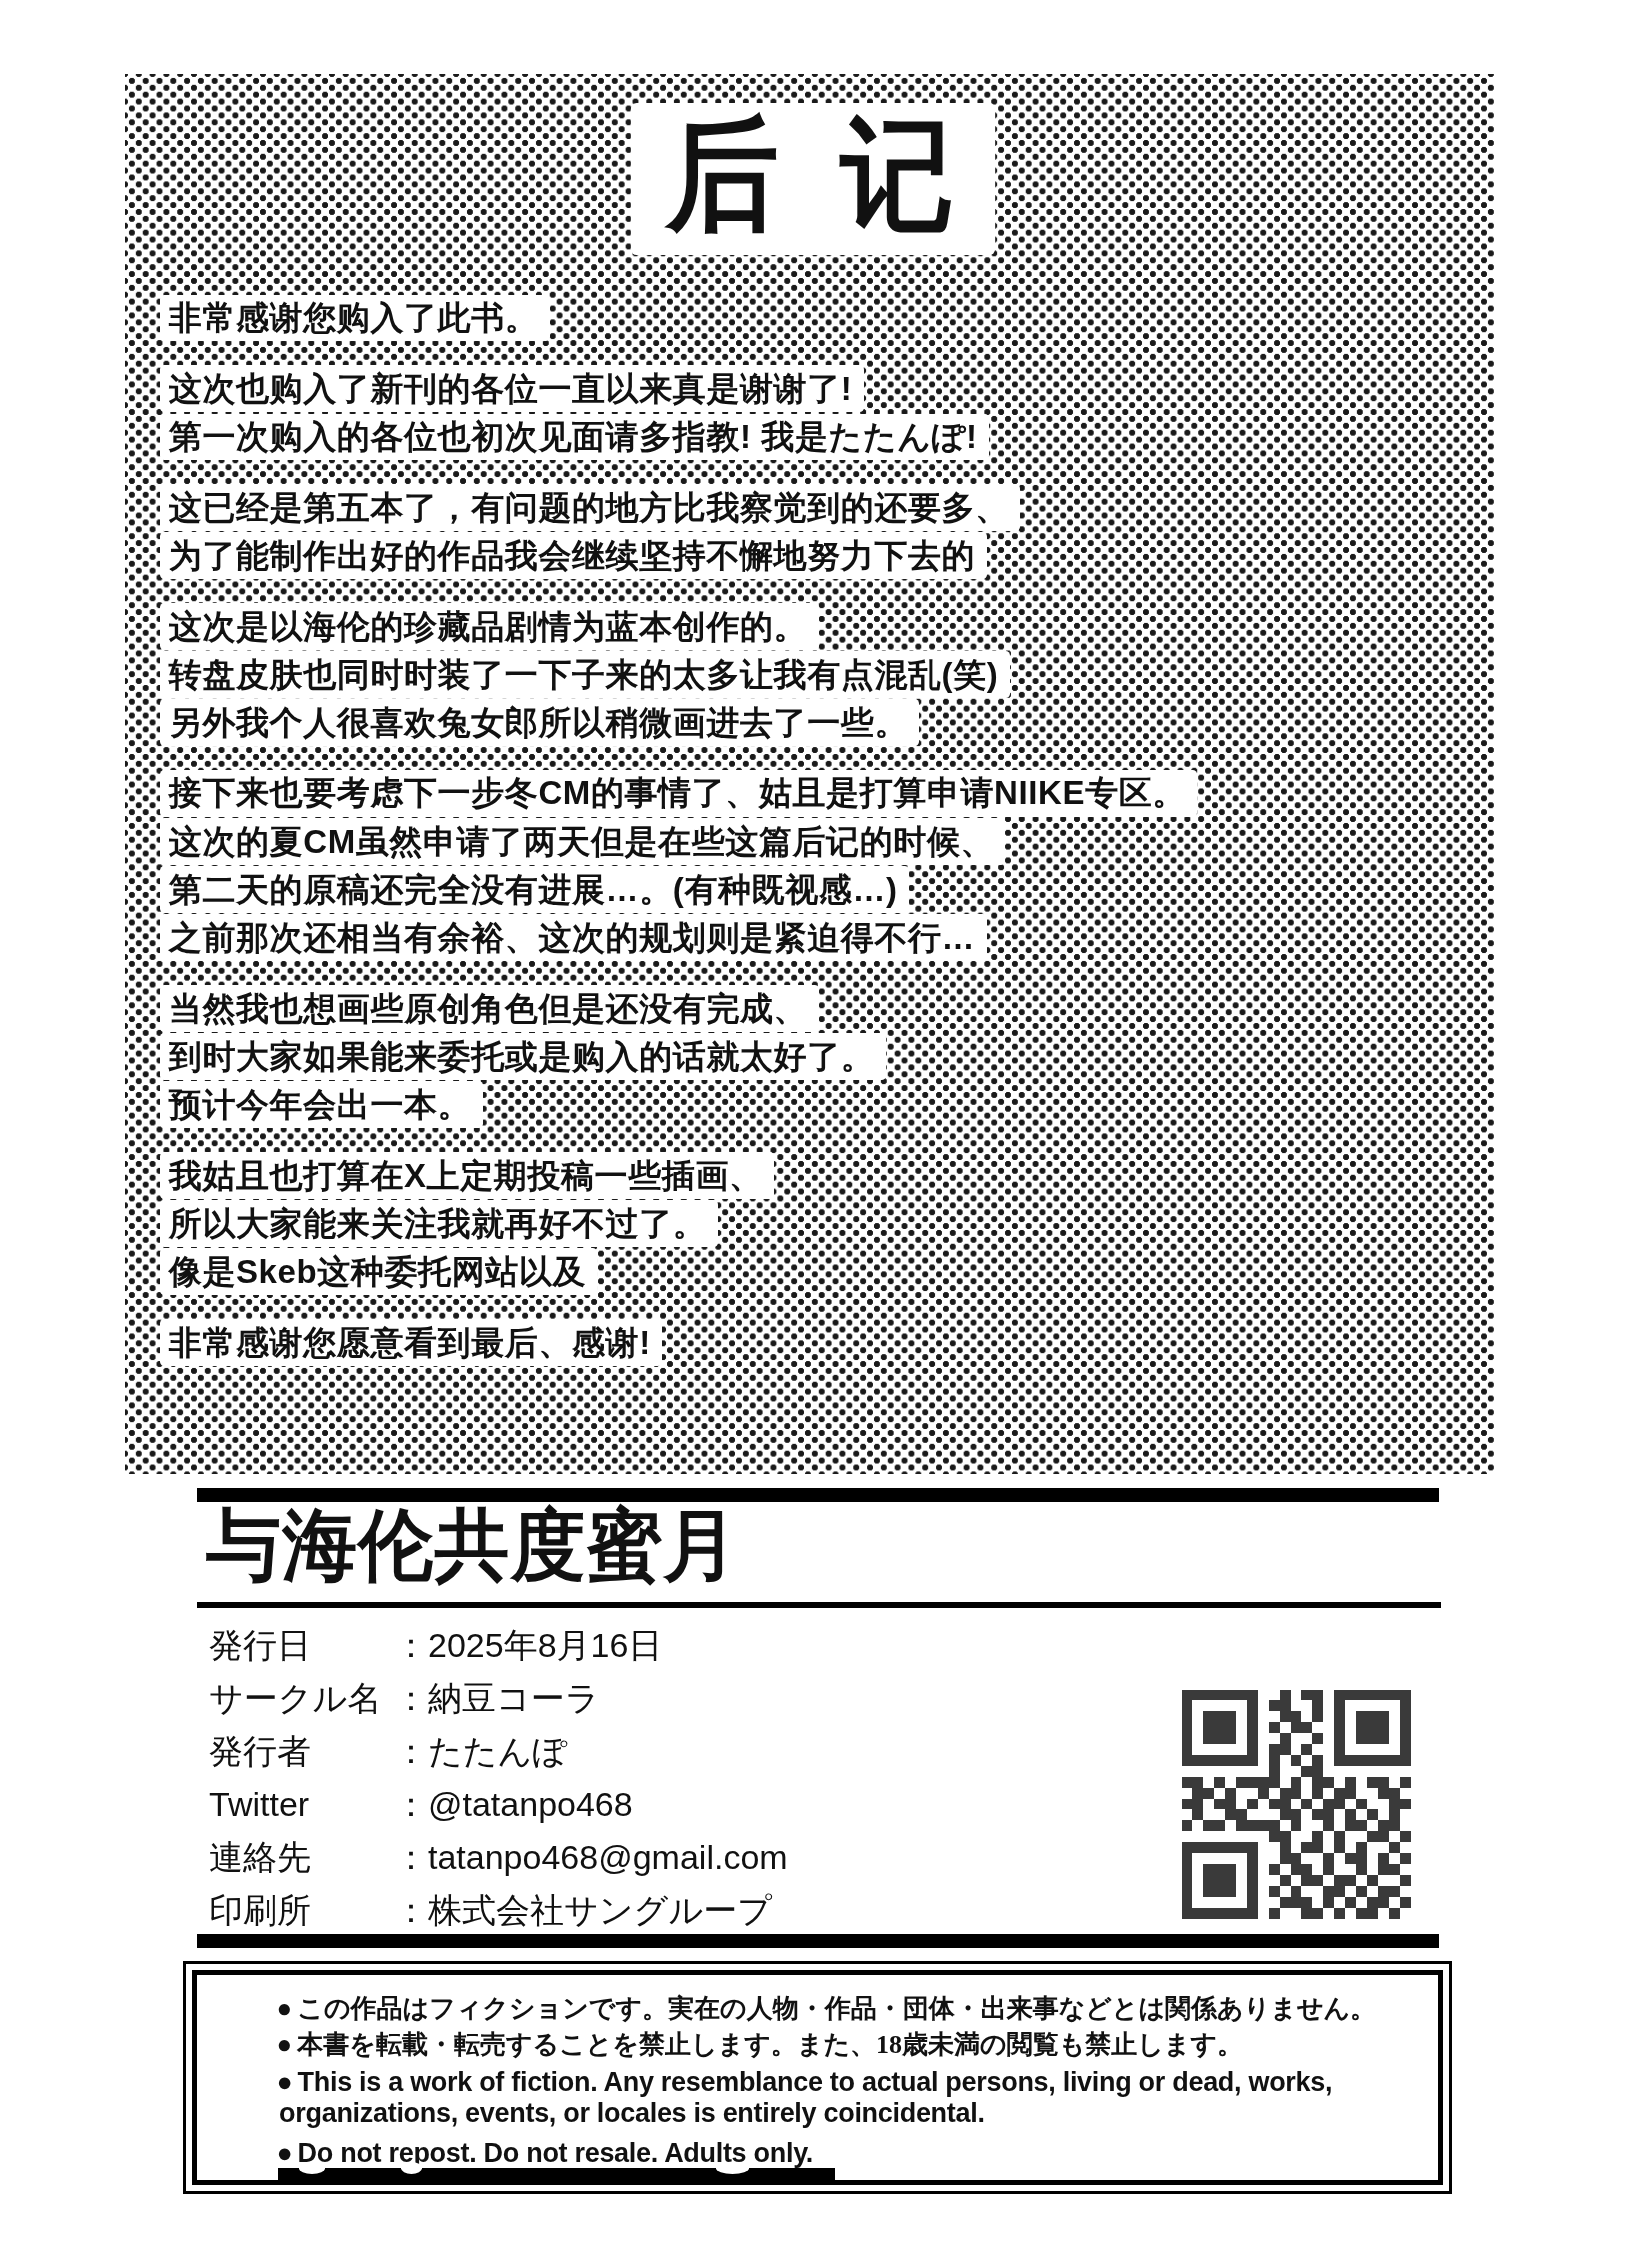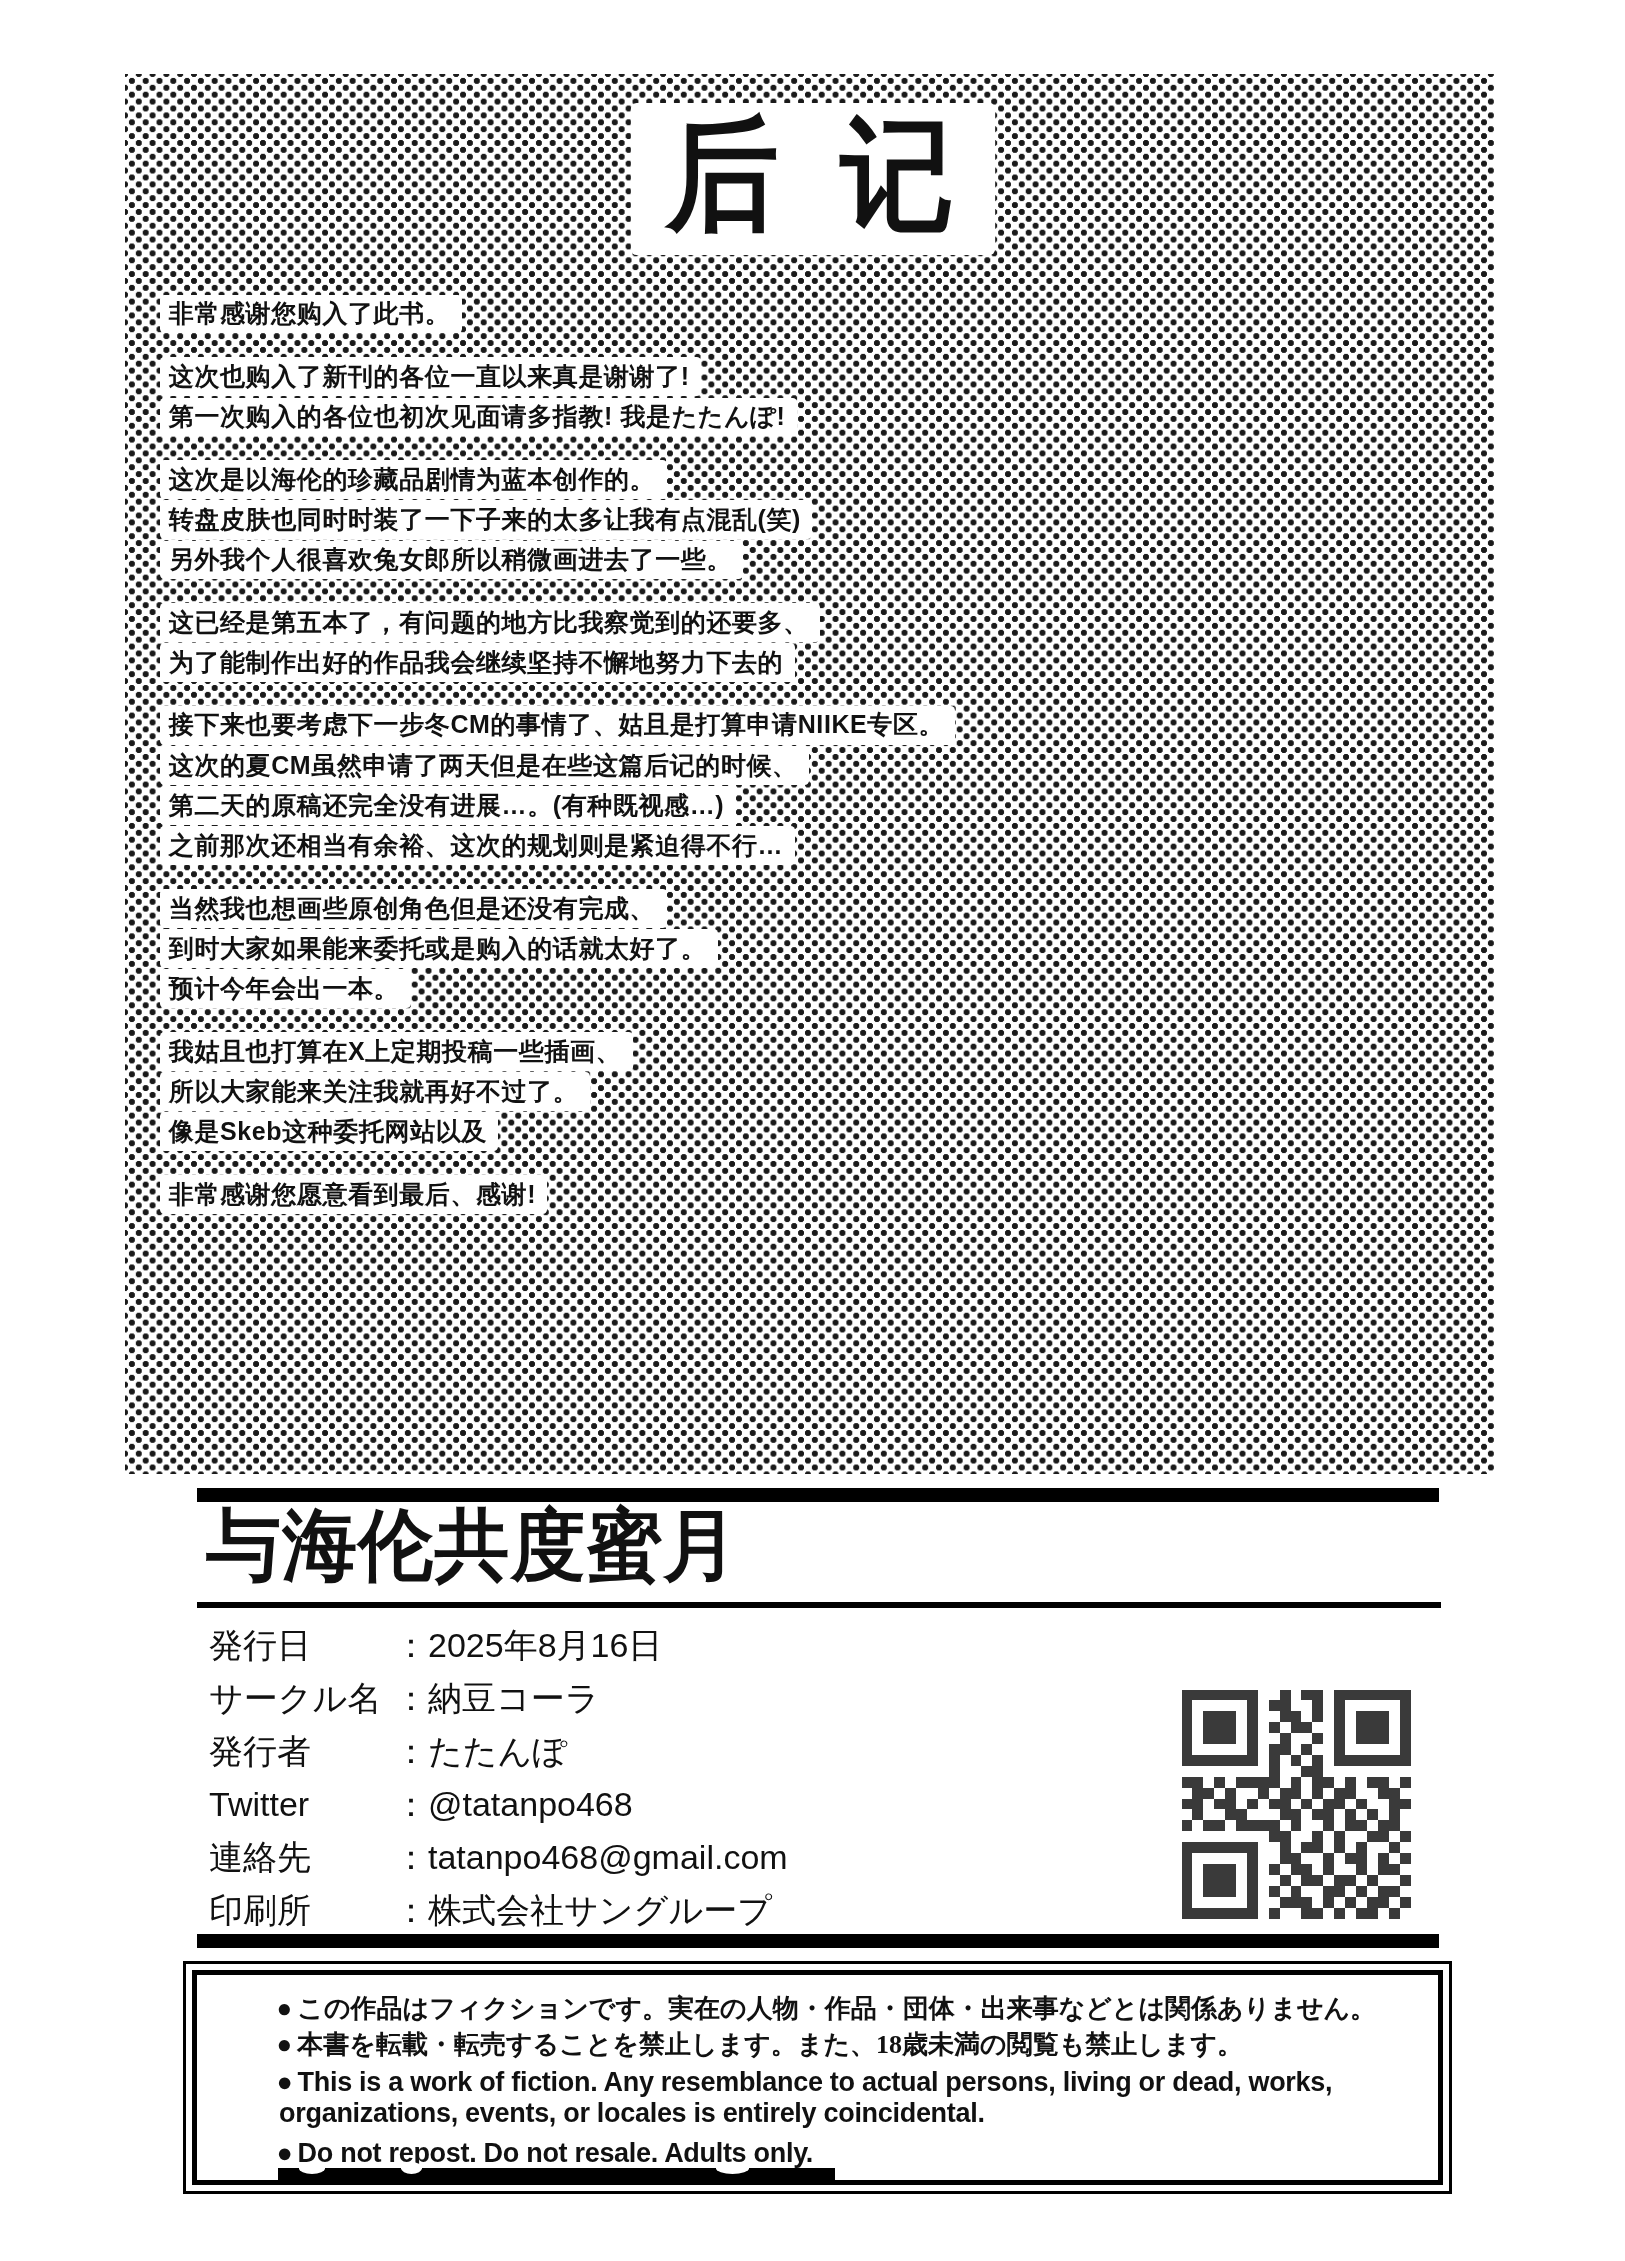--- a/index.html
+++ b/index.html
@@ -26,21 +26,21 @@
     display:inline-block;background:#fff;border-radius:6.3px;
     font-size:123px;font-weight:900;line-height:1.08;
     letter-spacing:16.3px;padding:6.3px 29px 12.5px 38px;
     transform:scaleX(.92);
   }
   .paras{padding:40px 0 0 35px;}
   .para{margin-bottom:24px;}
   .tline{line-height:0;margin-bottom:1.3px;white-space:nowrap;}
   .tline .hl{
     display:inline-block;background:#fff;border-radius:4.4px;
-    font-size:25px;font-weight:700;line-height:1;
+    font-size:33px;font-weight:700;line-height:1;
     padding:6.3px 11.3px 7.5px 8.8px;letter-spacing:0.6px;
   }
   
   .bar{position:absolute;background:#000;}
   .bar-top{left:197px;top:1488px;width:1242px;height:14.4px;}
   .rule{left:197px;top:1602px;width:1244px;height:5.6px;}
   .bar-bottom{left:197px;top:1934px;width:1242px;height:14.4px;}
   .book-title{
     position:absolute;left:206px;top:1506px;
     font-size:78px;font-weight:900;letter-spacing:1.3px;line-height:1;
@@ -99,27 +99,27 @@
     </div>
     <div class="paras" id="paragraphs">
         <div class="para">
           <div class="tline"><span class="hl">非常感谢您购入了此书。</span></div>
         </div>
         <div class="para">
           <div class="tline"><span class="hl">这次也购入了新刊的各位一直以来真是谢谢了!</span></div>
           <div class="tline"><span class="hl">第一次购入的各位也初次见面请多指教! 我是たたんぽ!</span></div>
         </div>
         <div class="para">
+          <div class="tline"><span class="hl">这已经是第五本了，有问题的地方比我察觉到的还要多、</span></div>
+          <div class="tline"><span class="hl">为了能制作出好的作品我会继续坚持不懈地努力下去的</span></div>
+        </div>
+        <div class="para">
           <div class="tline"><span class="hl">这次是以海伦的珍藏品剧情为蓝本创作的。</span></div>
           <div class="tline"><span class="hl">转盘皮肤也同时时装了一下子来的太多让我有点混乱(笑)</span></div>
           <div class="tline"><span class="hl">另外我个人很喜欢兔女郎所以稍微画进去了一些。</span></div>
-        </div>
-        <div class="para">
-          <div class="tline"><span class="hl">这已经是第五本了，有问题的地方比我察觉到的还要多、</span></div>
-          <div class="tline"><span class="hl">为了能制作出好的作品我会继续坚持不懈地努力下去的</span></div>
         </div>
         <div class="para">
           <div class="tline"><span class="hl">接下来也要考虑下一步冬CM的事情了、姑且是打算申请NIIKE专区。</span></div>
           <div class="tline"><span class="hl">这次的夏CM虽然申请了两天但是在些这篇后记的时候、</span></div>
           <div class="tline"><span class="hl">第二天的原稿还完全没有进展…。(有种既视感…)</span></div>
           <div class="tline"><span class="hl">之前那次还相当有余裕、这次的规划则是紧迫得不行…</span></div>
         </div>
         <div class="para">
           <div class="tline"><span class="hl">当然我也想画些原创角色但是还没有完成、</span></div>
           <div class="tline"><span class="hl">到时大家如果能来委托或是购入的话就太好了。</span></div>

